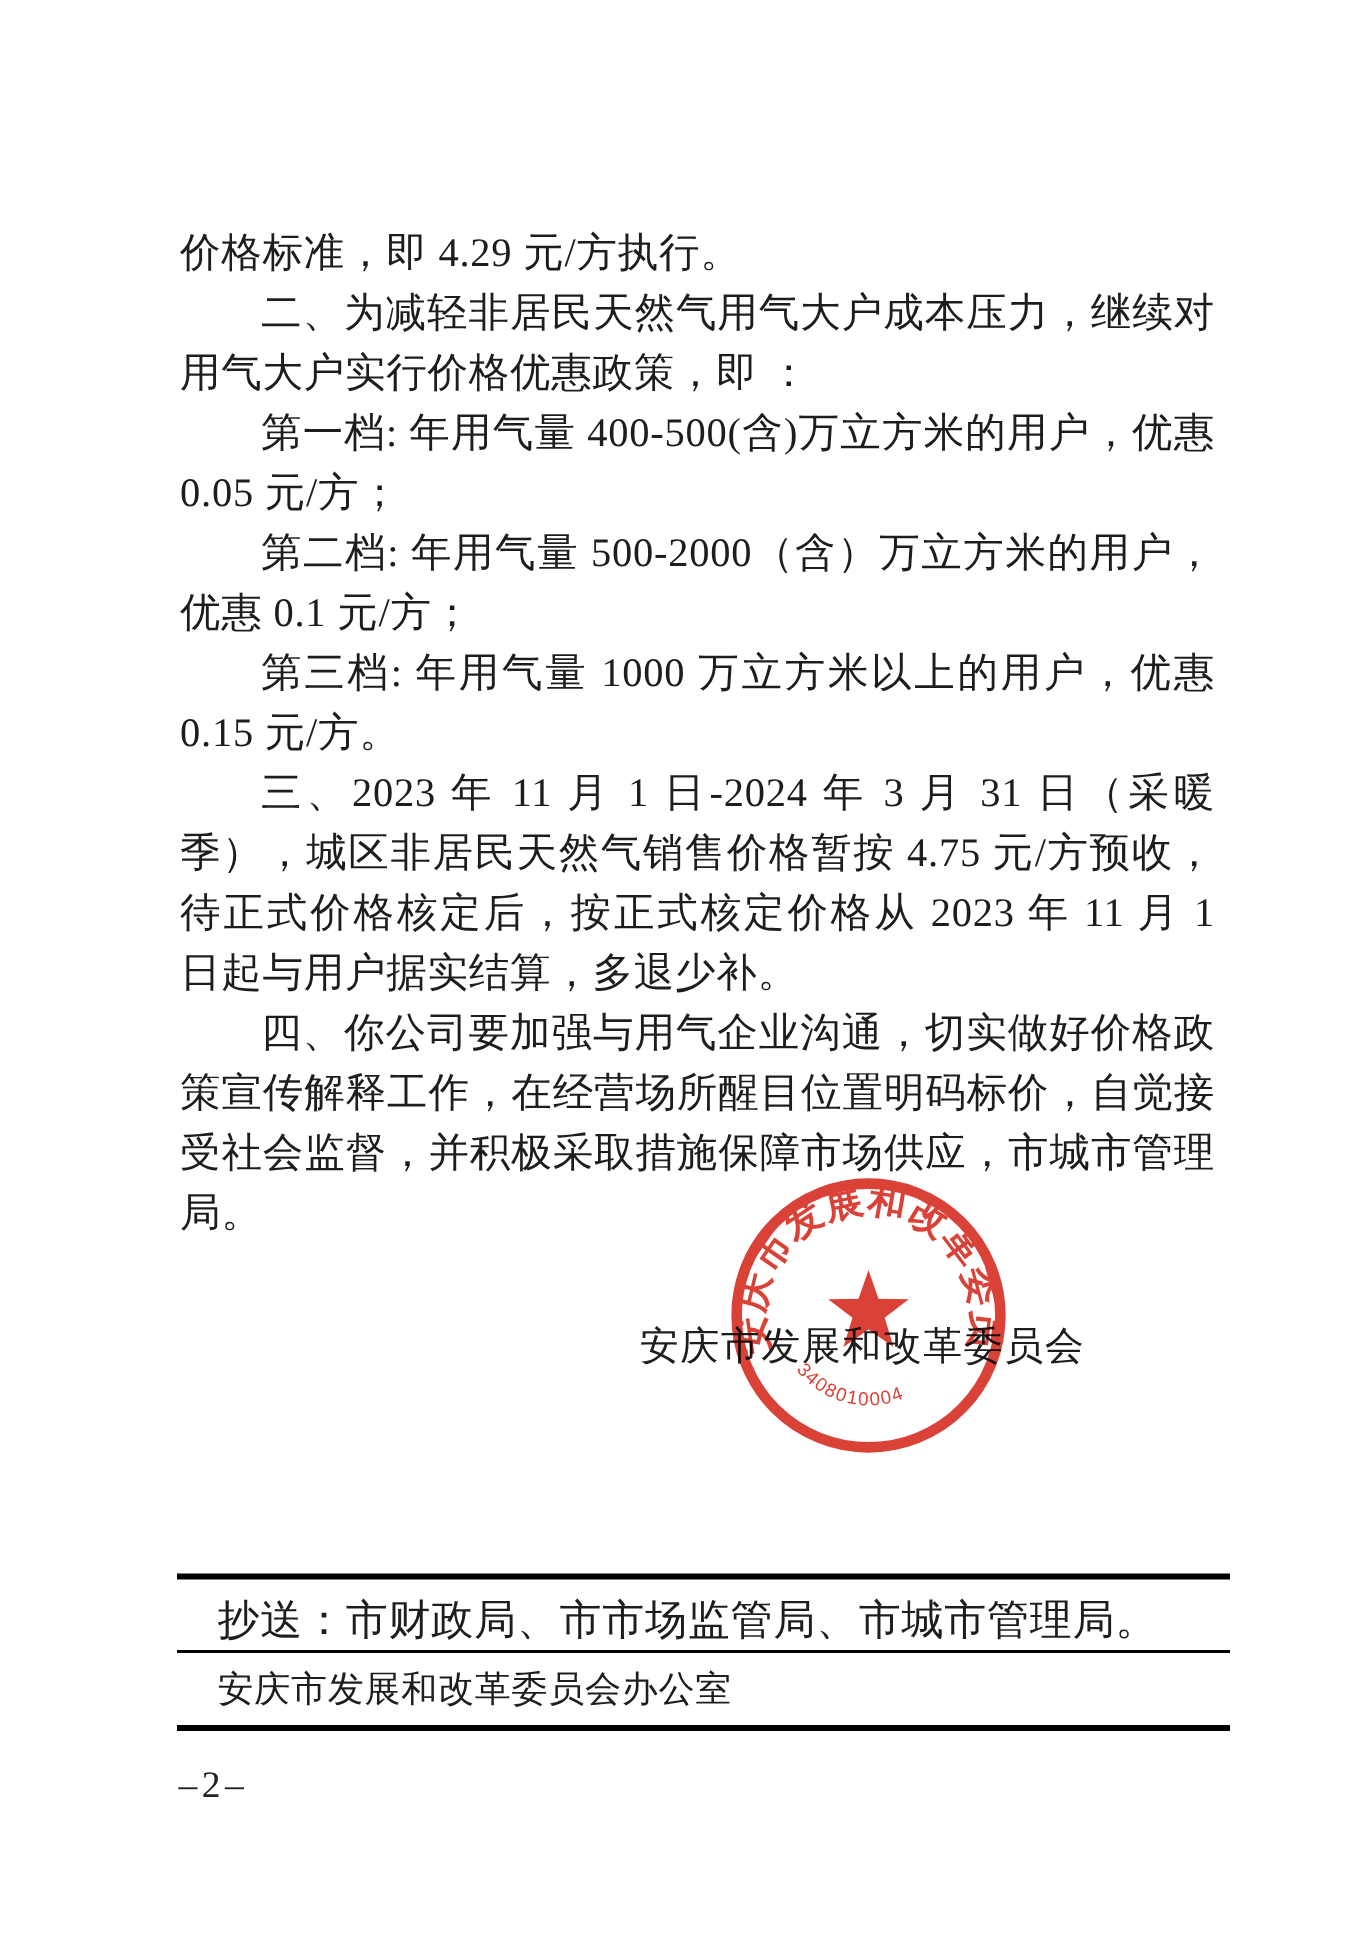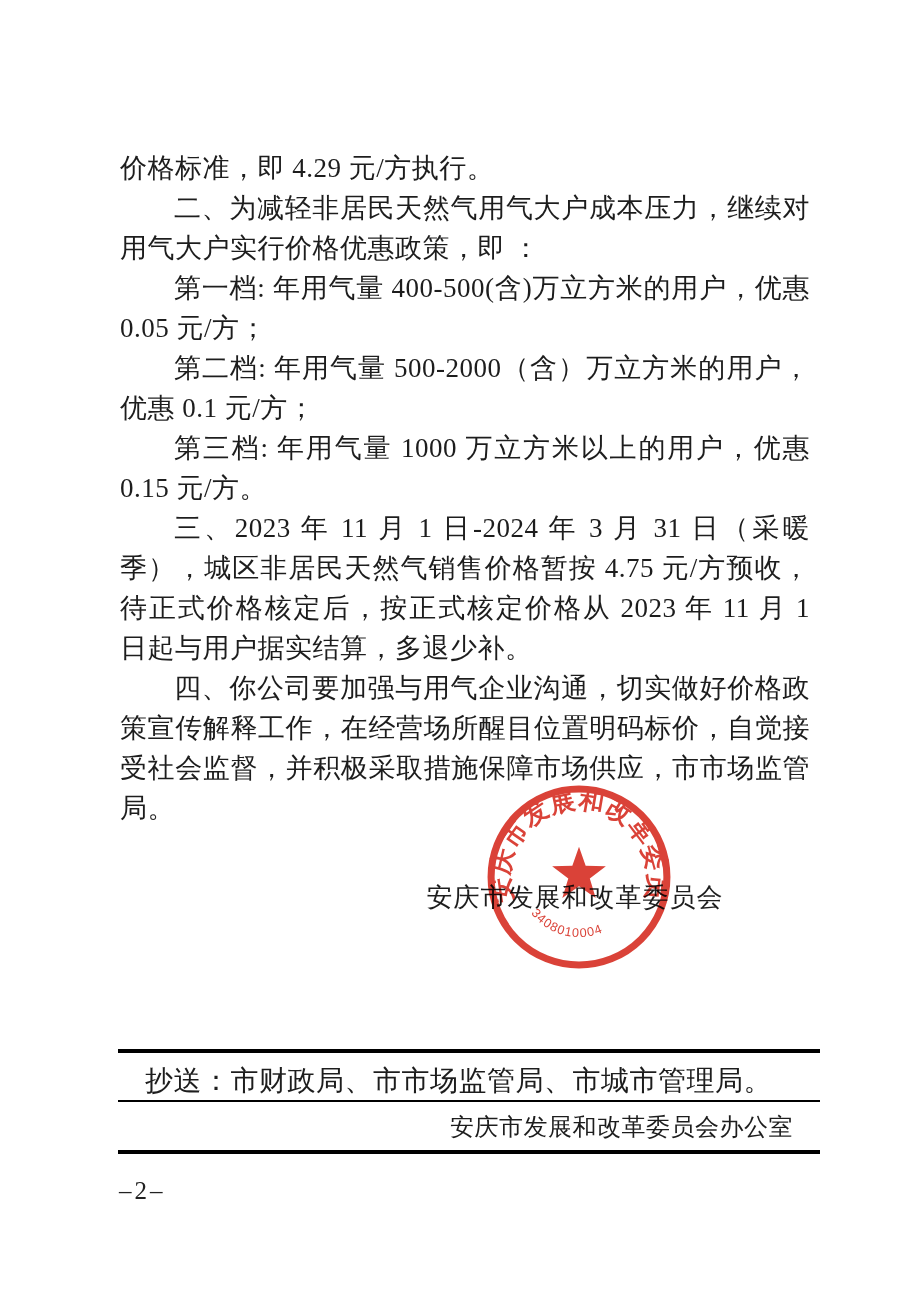--- a/index.html
+++ b/index.html
@@ -44,41 +44,41 @@
   .rule{position:absolute;left:118px;width:702px;background:#000;}
   .rule-top{top:1049px;height:4px;}
   .rule-mid{top:1100px;height:2px;}
   .rule-bottom{top:1150px;height:4px;}
   .cc-line{
     position:absolute;left:145px;top:1066px;width:660px;
     font-size:28px;line-height:30px;letter-spacing:0.5px;
   }
   .issuer-row{
     position:absolute;left:145px;top:1112px;width:648px;
-    display:flex;justify-content:flex-end;align-items:baseline;
+    display:flex;justify-content:flex-start;align-items:baseline;
     font-size:24px;line-height:30px;letter-spacing:0.5px;
   }
   .page-number{
     position:absolute;left:119px;top:1177px;
     font-size:25px;letter-spacing:3px;color:#222;
   }
 </style>
 </head>
 <body>
 
 <div class="page">
 
   <div class="doc-body">
       <p class="para">价格标准，即 4.29 元/方执行。</p>
       <p class="para indent">二、为减轻非居民天然气用气大户成本压力，继续对用气大户实行价格优惠政策，即 ：</p>
       <p class="para indent">第一档: 年用气量 400-500(含)万立方米的用户，优惠 0.05 元/方；</p>
       <p class="para indent">第二档: 年用气量 500-2000（含）万立方米的用户，优惠 0.1 元/方；</p>
       <p class="para indent">第三档: 年用气量 1000 万立方米以上的用户，优惠 0.15 元/方。</p>
       <p class="para indent">三、2023 年 11 月 1 日-2024 年 3 月 31 日（采暖季），城区非居民天然气销售价格暂按 4.75 元/方预收，待正式价格核定后，按正式核定价格从 2023 年 11 月 1 日起与用户据实结算，多退少补。</p>
-      <p class="para indent">四、你公司要加强与用气企业沟通，切实做好价格政策宣传解释工作，在经营场所醒目位置明码标价，自觉接受社会监督，并积极采取措施保障市场供应，市市场监管局。</p>
+      <p class="para indent">四、你公司要加强与用气企业沟通，切实做好价格政策宣传解释工作，在经营场所醒目位置明码标价，自觉接受社会监督，并积极采取措施保障市场供应，市城市管理局。</p>
     </div>
 
   <div class="signature">
     <div class="sig-org">安庆市发展和改革委员会</div>
   </div>
 
   <div class="stamp">
     <svg viewBox="0 0 190 190" xmlns="http://www.w3.org/2000/svg" aria-hidden="true">
       <defs>
         <path id="sealArcTop" d="M 30.5 121 A 69 69 0 1 1 159.5 121" fill="none"></path>

